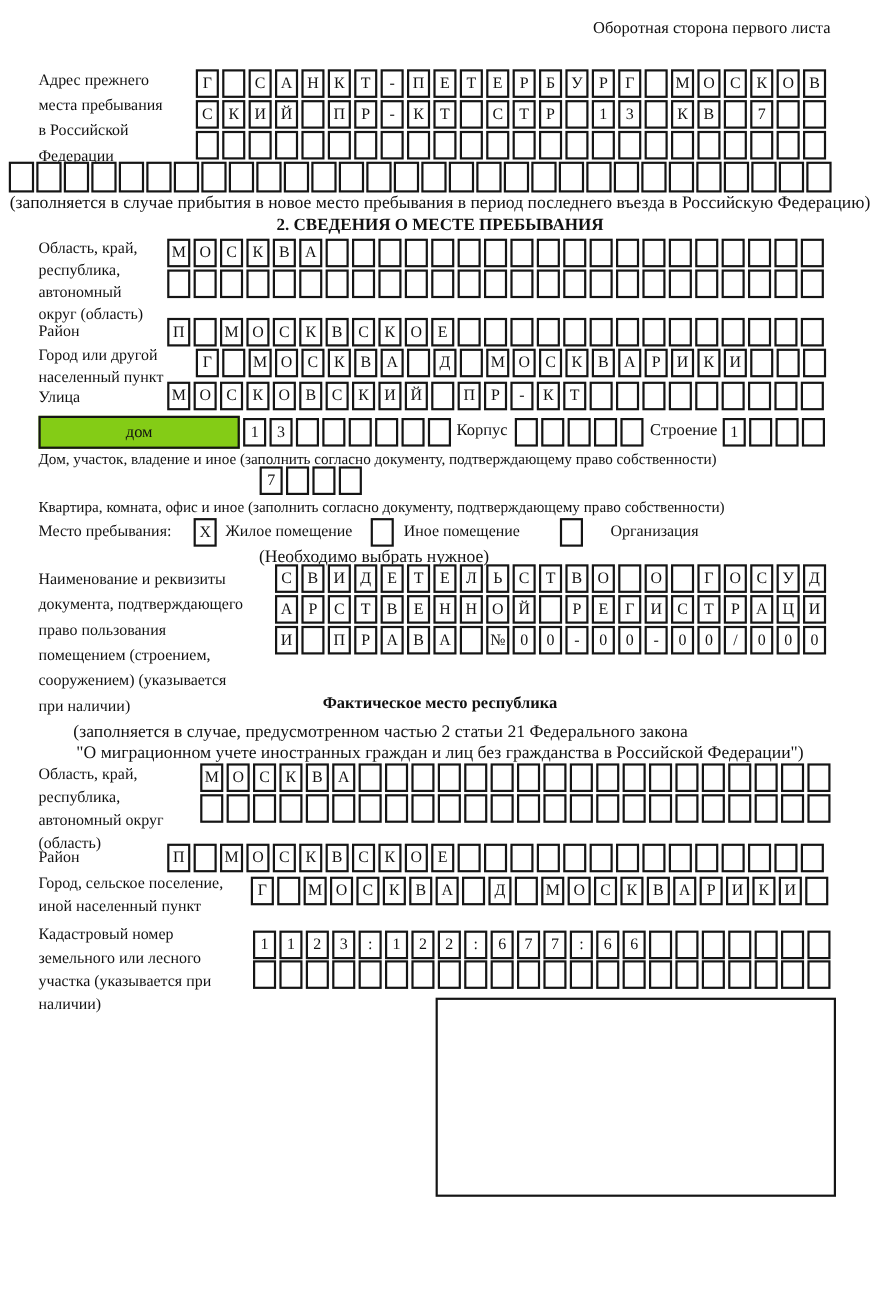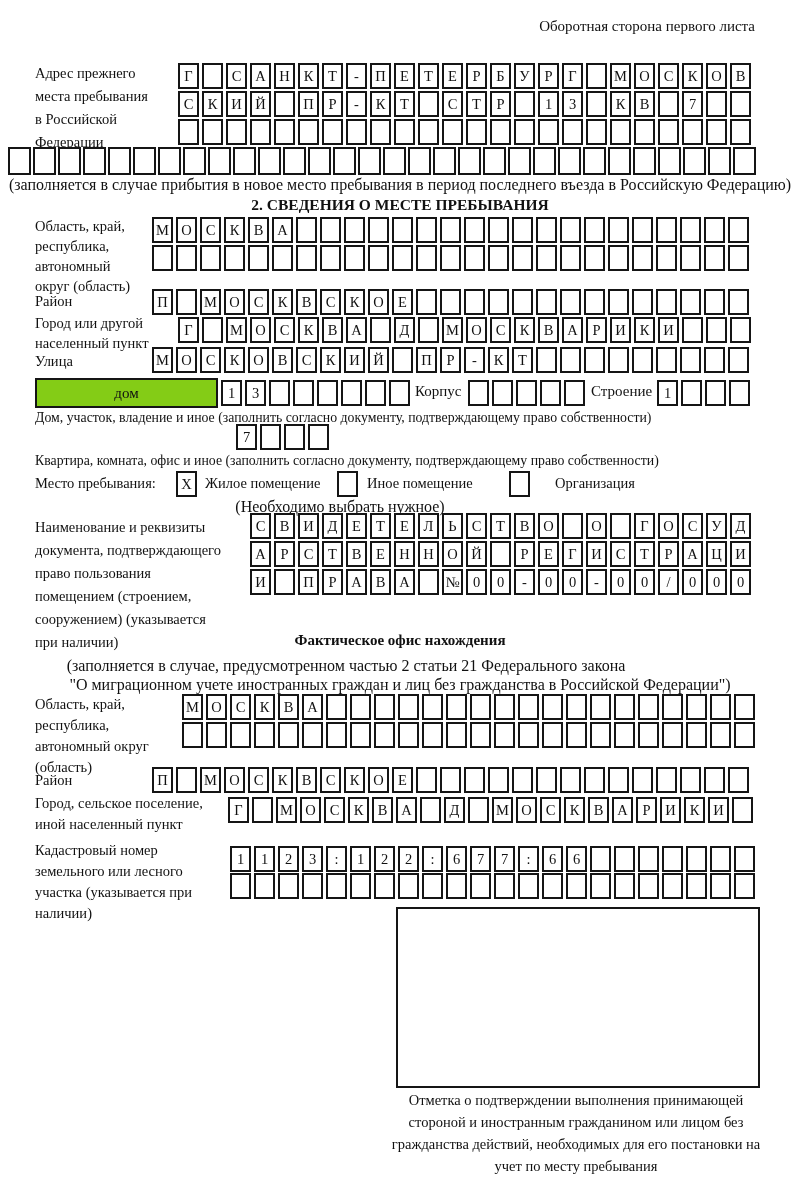--- a/index.html
+++ b/index.html
@@ -407,21 +407,21 @@
       <span class="cell">0</span>
       <span class="cell">-</span>
       <span class="cell">0</span>
       <span class="cell">0</span>
       <span class="cell">/</span>
       <span class="cell">0</span>
       <span class="cell">0</span>
       <span class="cell">0</span>
     </div>
 
-  <div class="title" style="top:632px; font-size:15px;">Фактическое офис нахождения</div>
+  <div class="title" style="top:632px; font-size:15px;">Фактическое место республика</div>
   <div class="note center" style="left:0; top:657px; width:692px;">(заполняется в случае, предусмотренном частью 2 статьи 21 Федерального закона</div>
   <div class="note center" style="left:0; top:676px; width:800px;">"О миграционном учете иностранных граждан и лиц без гражданства в Российской Федерации")</div>
 
   <div class="lbl" style="left:35px; top:694px; width:140px;">Область, край, республика, автономный округ (область)</div>
   <div class="row" style="left:182px; top:694px;">
       <span class="cell">М</span>
       <span class="cell">О</span>
       <span class="cell">С</span>
       <span class="cell">К</span>
       <span class="cell">В</span>
@@ -571,15 +571,14 @@
       <span class="cell"></span>
       <span class="cell"></span>
       <span class="cell"></span>
       <span class="cell"></span>
       <span class="cell"></span>
       <span class="cell"></span>
       <span class="cell"></span>
     </div>
 
   <div class="stamp-box" style="left:396px; top:907px; width:360px; height:177px;"></div>
-  <div class="note center" style="left:381px; top:1089px; width:390px; font-size:14.5px; line-height:22px;">Отметка о подтверждении выполнения принимающей стороной и иностранным гражданином или лицом без гражданства действий, необходимых для его постановки на учет по месту пребывания</div>
 
 </div>
 
 </body></html>

